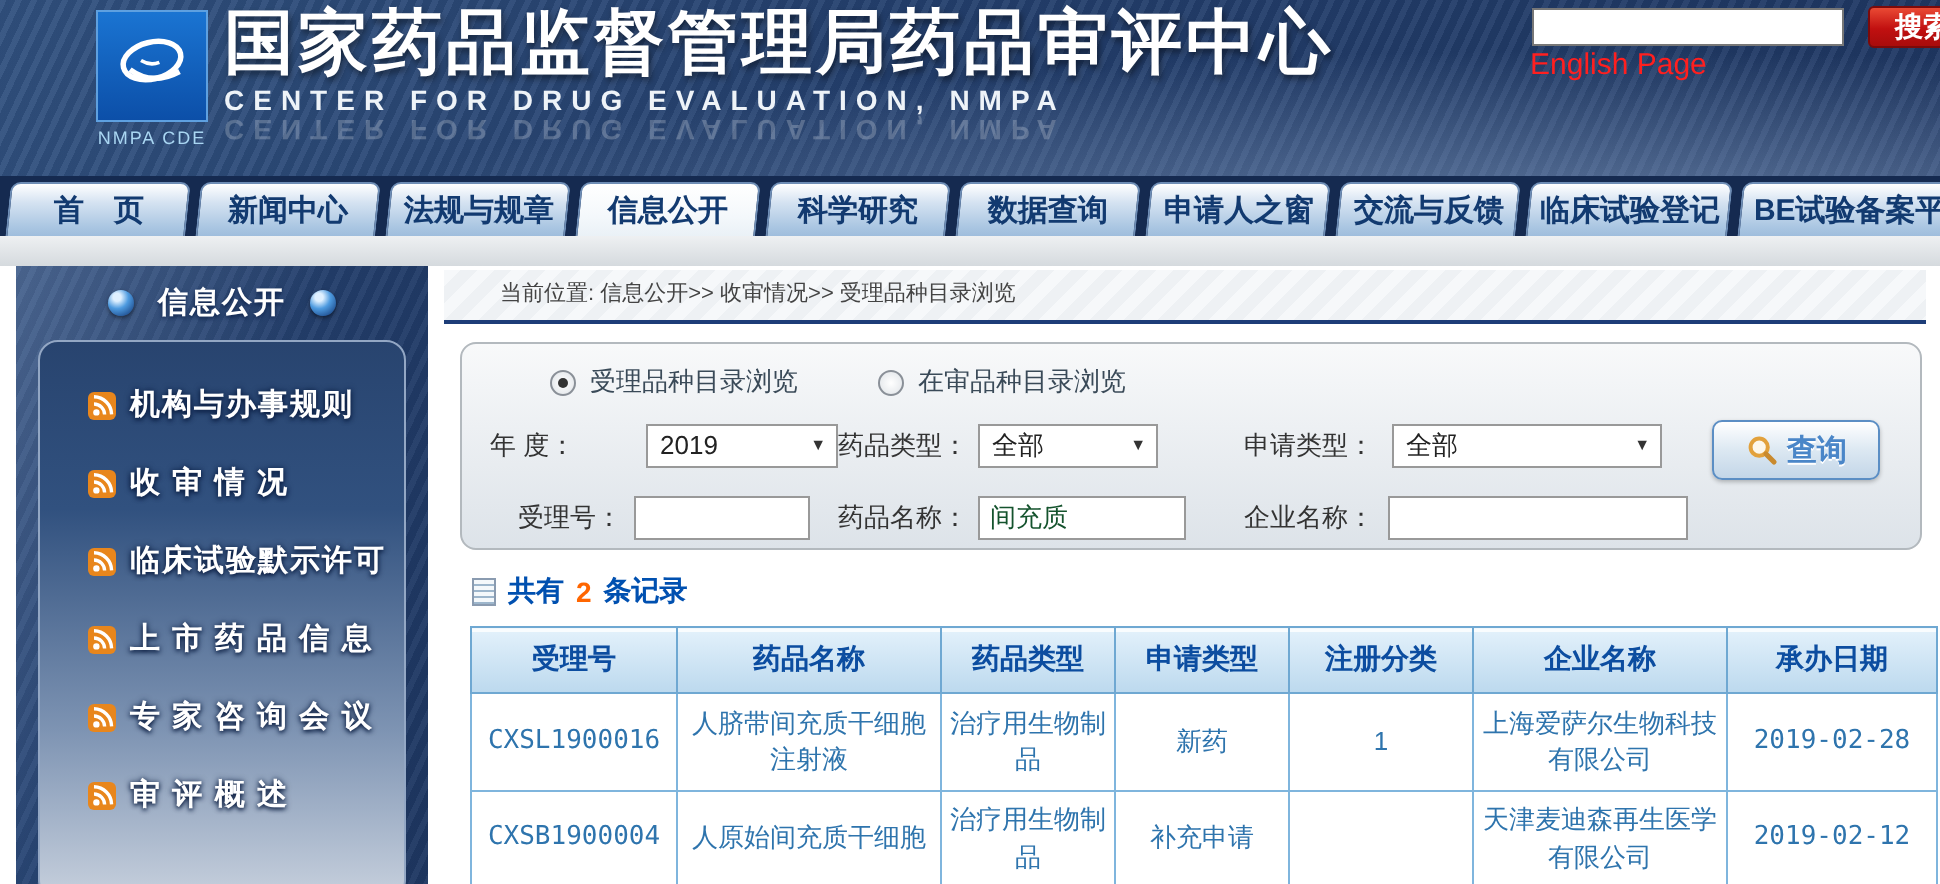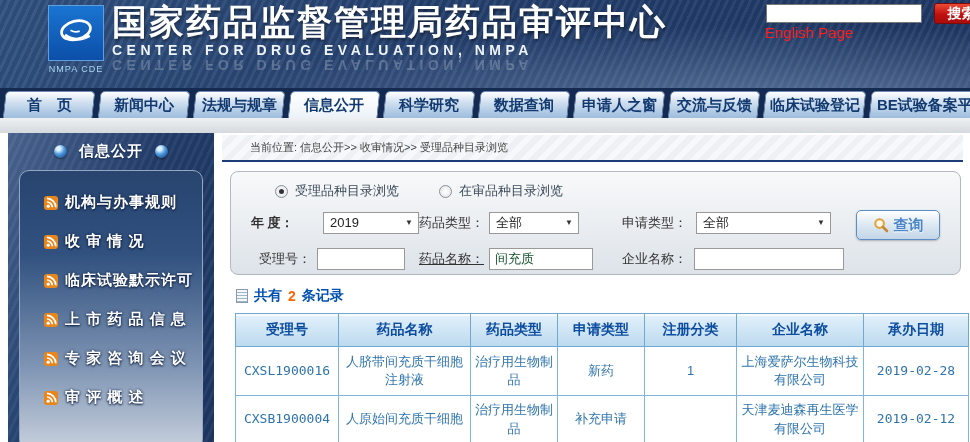--- a/index.html
+++ b/index.html
@@ -234,21 +234,21 @@
             <span class="radio checked"></span>
             <span>受理品种目录浏览</span>
           </span>
           <span class="radio-opt">
             <span class="radio"></span>
             <span>在审品种目录浏览</span>
           </span>
         </div>
 
         <div class="row1">
-          <span class="flabel" style="left:20px;font-weight:bold;">年 度：</span>
+          <span class="flabel" style="left:14px;">年 度：</span>
           <span class="fselect" style="left:92px;width:96px;">
             <span>2019</span>
             <span class="arrow">▼</span>
           </span>
           <span class="flabel" style="left:188px;">药品类型：</span>
           <span class="fselect" style="left:258px;width:90px;">
             <span>全部</span>
             <span class="arrow">▼</span>
           </span>
           <span class="flabel" style="left:391px;">申请类型：</span>
@@ -261,21 +261,21 @@
               <circle cx="6.6" cy="6.6" r="4.3" stroke="#e2a13c" stroke-width="2" fill="#fdf7ea"></circle>
               <line x1="10" y1="10" x2="14" y2="14" stroke="#c98a2e" stroke-width="2.6" stroke-linecap="round"></line>
             </svg>
             <span class="qlabel">查询</span>
           </span>
         </div>
 
         <div class="row2">
           <span class="flabel" style="left:28px;">受理号：</span>
           <input class="ftext" style="left: 86px; width: 88px;" value="">
-          <span class="flabel" style="left:188px;text-decoration:underline;">药品名称：</span>
+          <span class="flabel" style="left:188px;">药品名称：</span>
           <input class="ftext" style="left: 258px; width: 104px;" value="间充质">
           <span class="flabel" style="left:391px;">企业名称：</span>
           <input class="ftext" style="left: 463px; width: 150px;" value="">
         </div>
       </div>
 
       <div class="count-row">
         <span class="count-icon"></span>
         <span class="count-t">共有</span>
         <span class="count-n">2</span>

